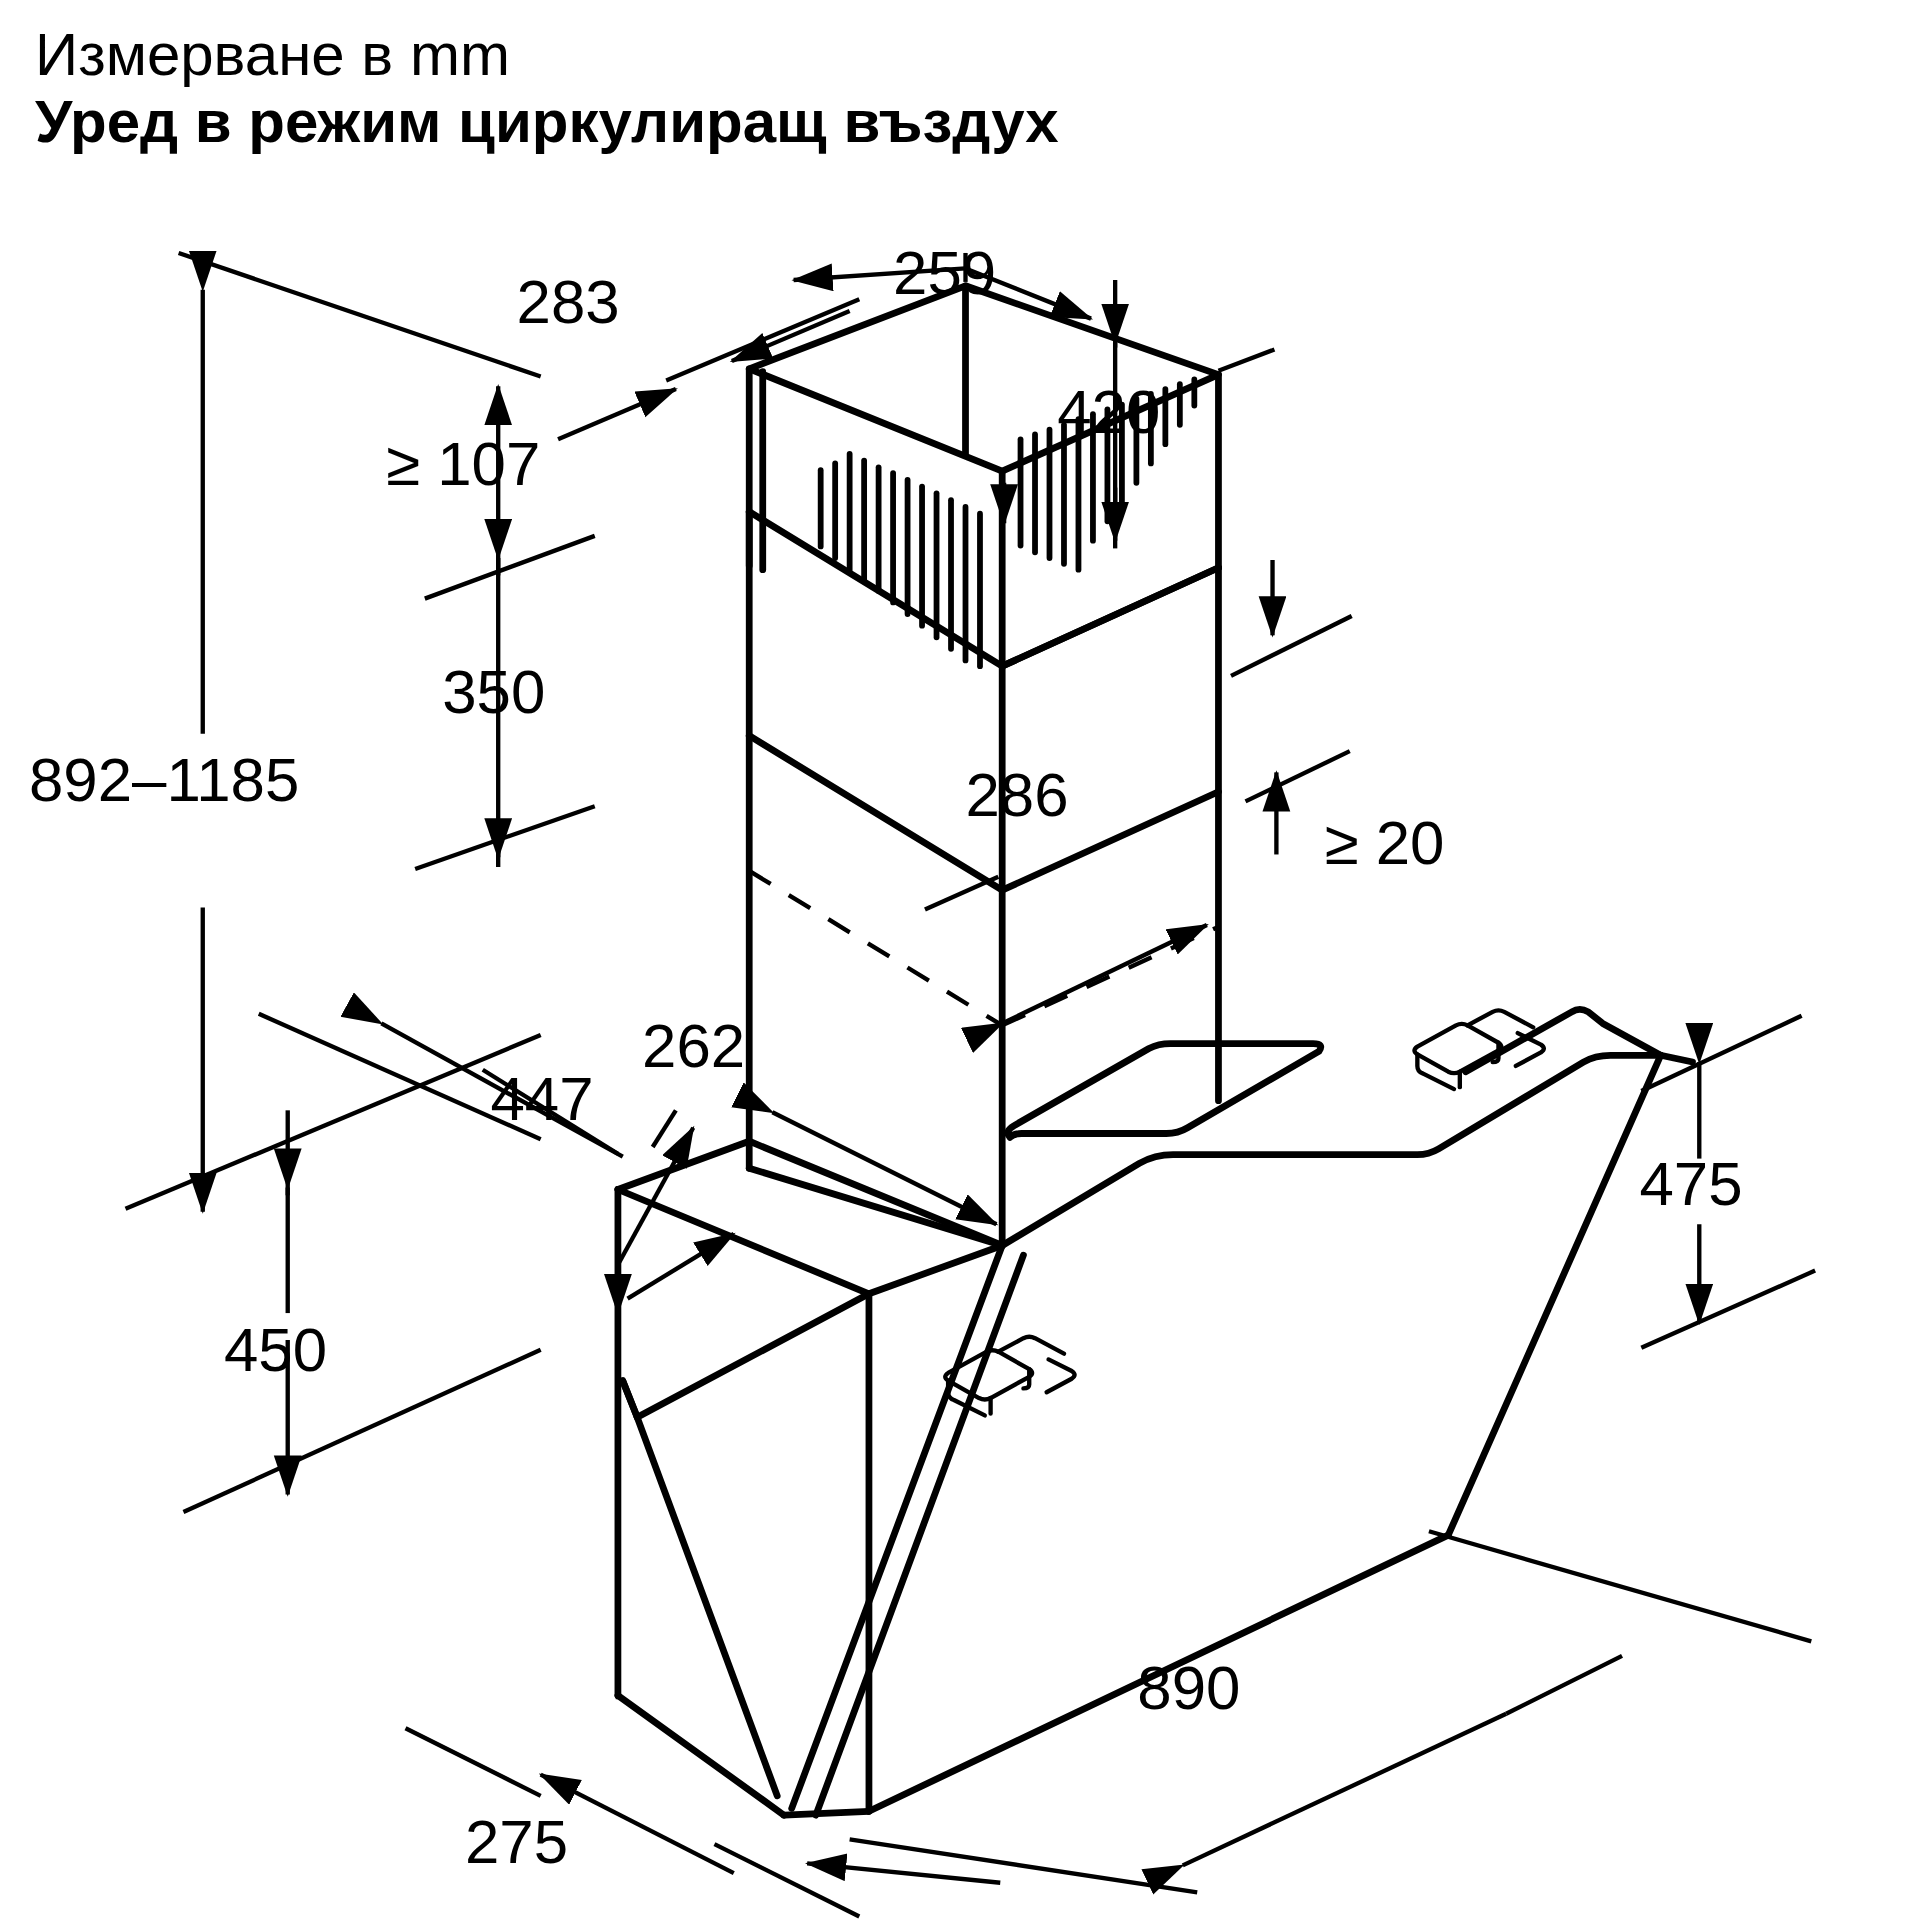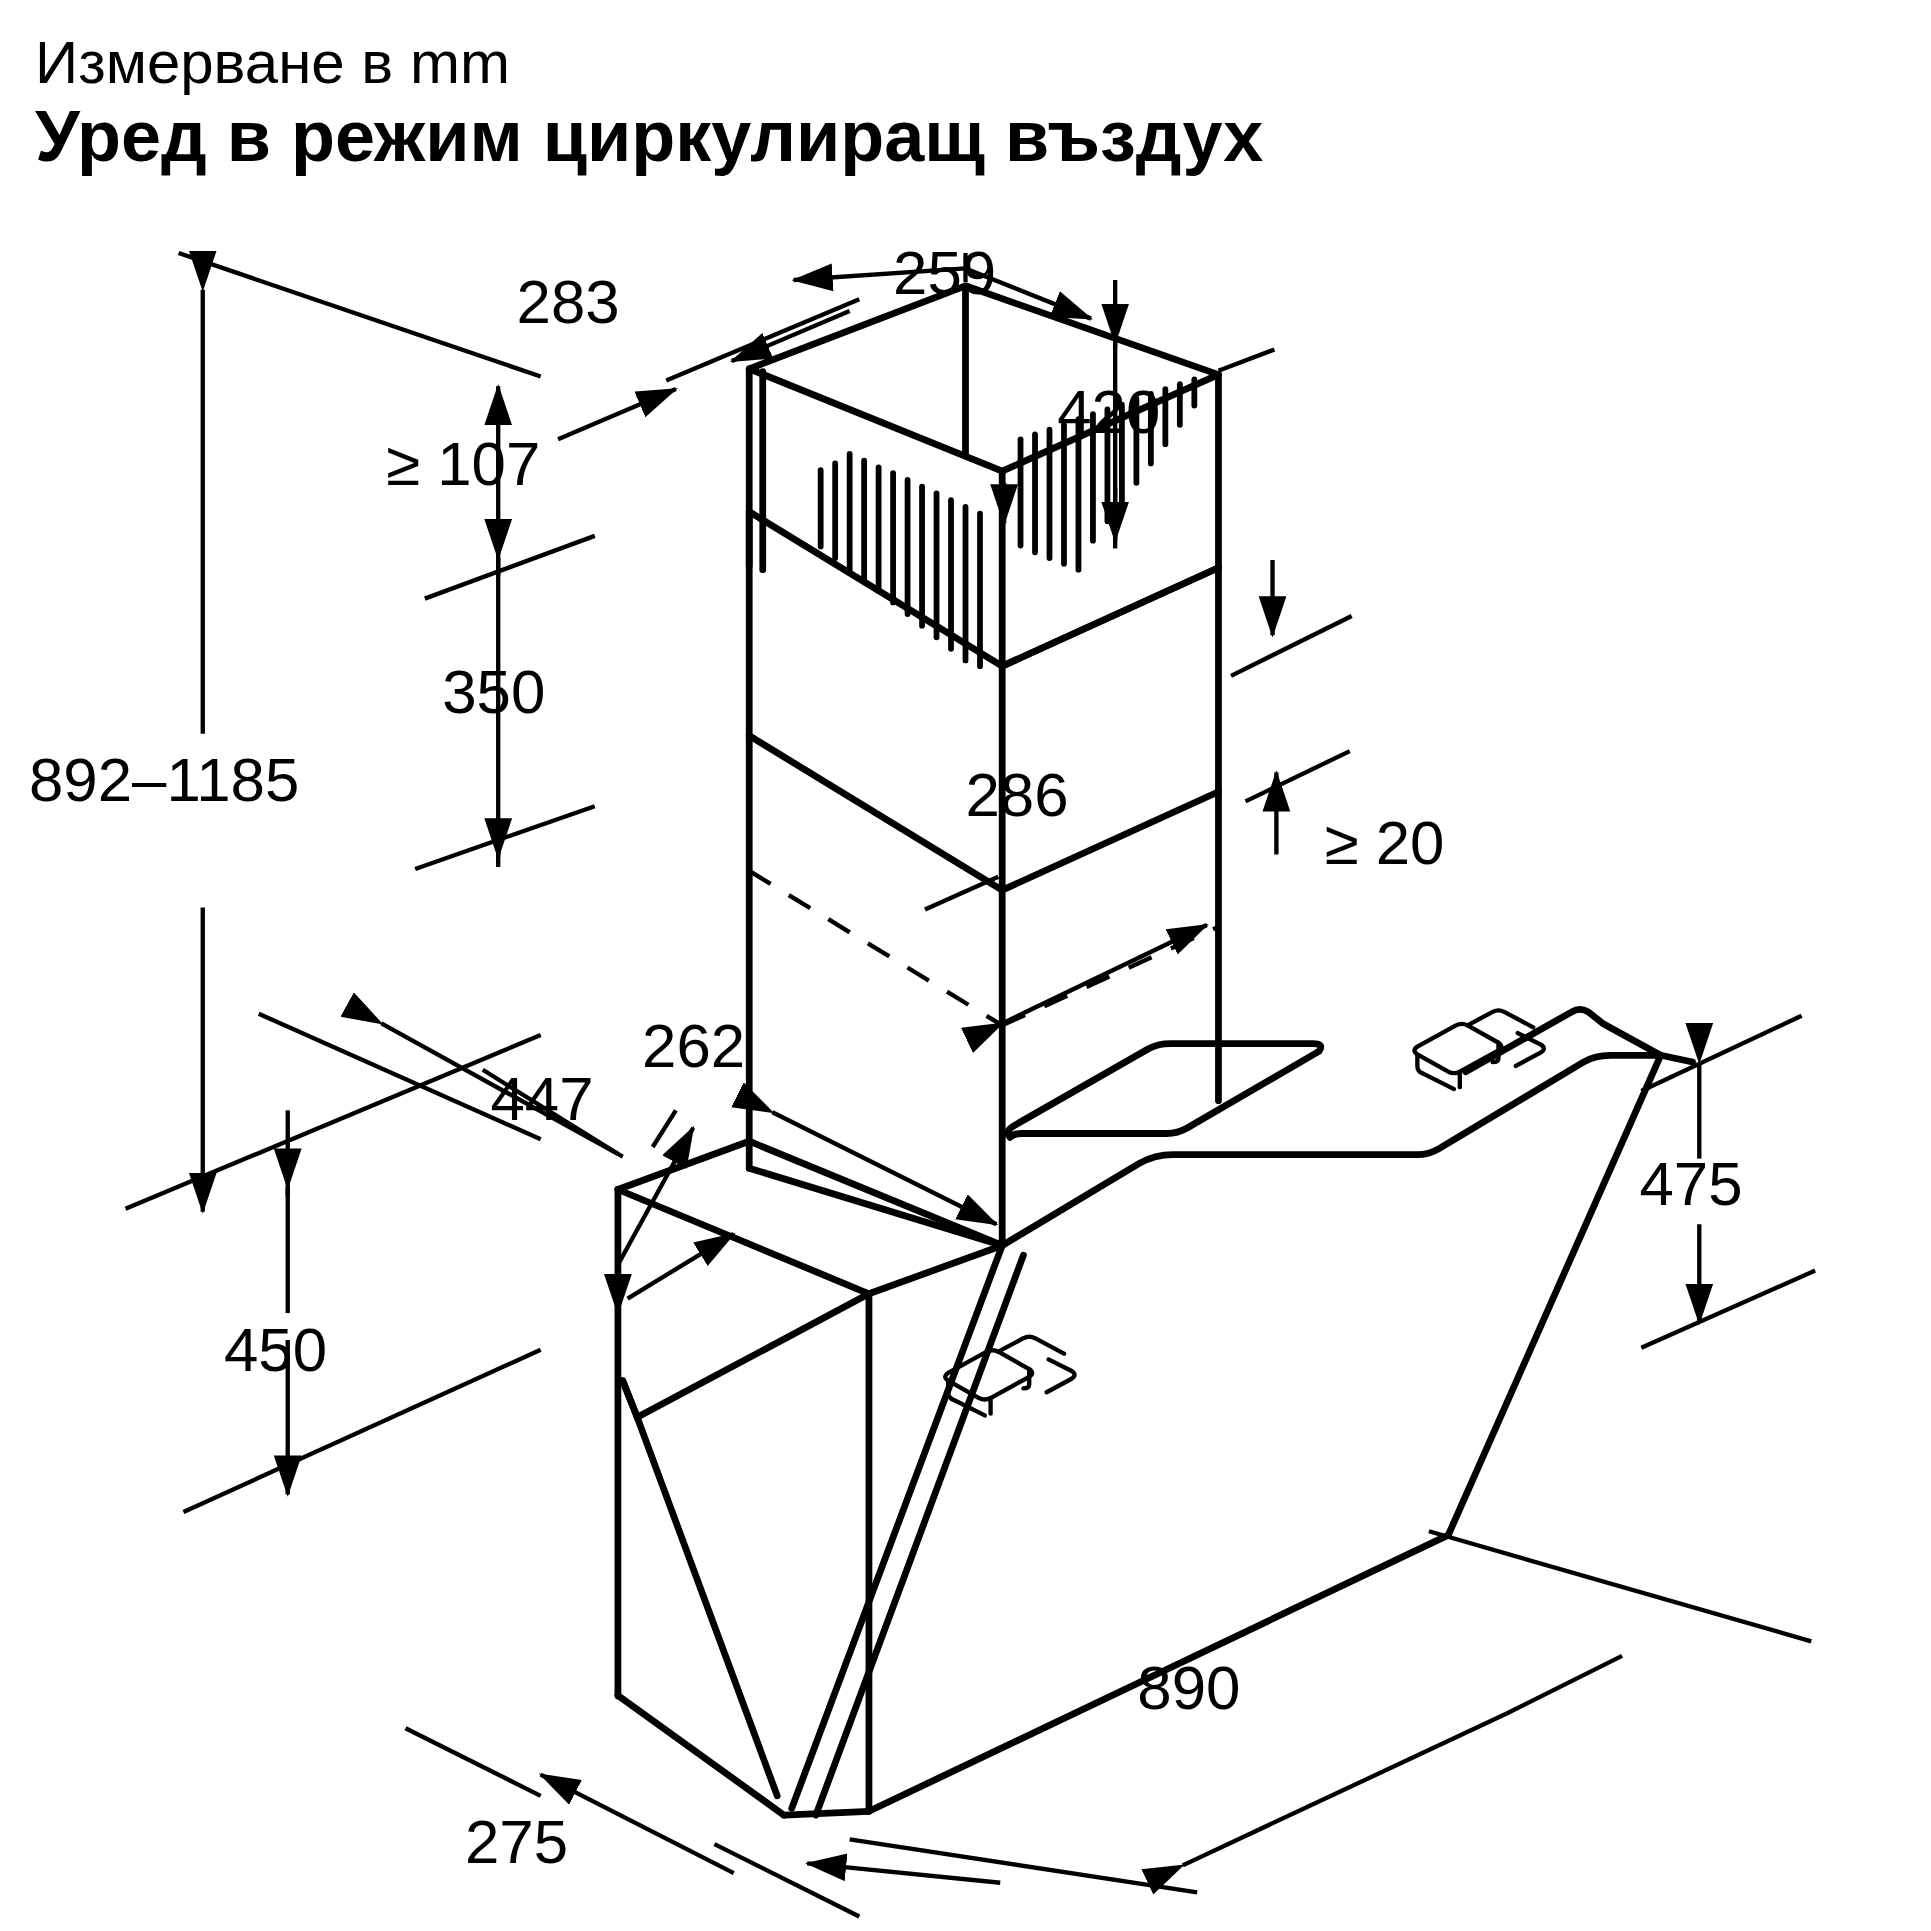--- a/index.html
+++ b/index.html
@@ -26,24 +26,23 @@
     left: 35px;
     top: 23px;
     width: 1641px;
   }
   .title-line1 {
     font-size: 60px;
     line-height: 1.08;
     font-weight: 400;
     letter-spacing: 0px;
     white-space: nowrap;
-    margin-top: 8px;
   }
   .title-line2 {
-    font-size: 72px;
+    font-size: 60px;
     line-height: 1.12;
     font-weight: 700;
     letter-spacing: 0px;
     white-space: nowrap;
   }
   svg.drawing {
     position: absolute;
     left: 0;
     top: 0;
     width: 1931px;

